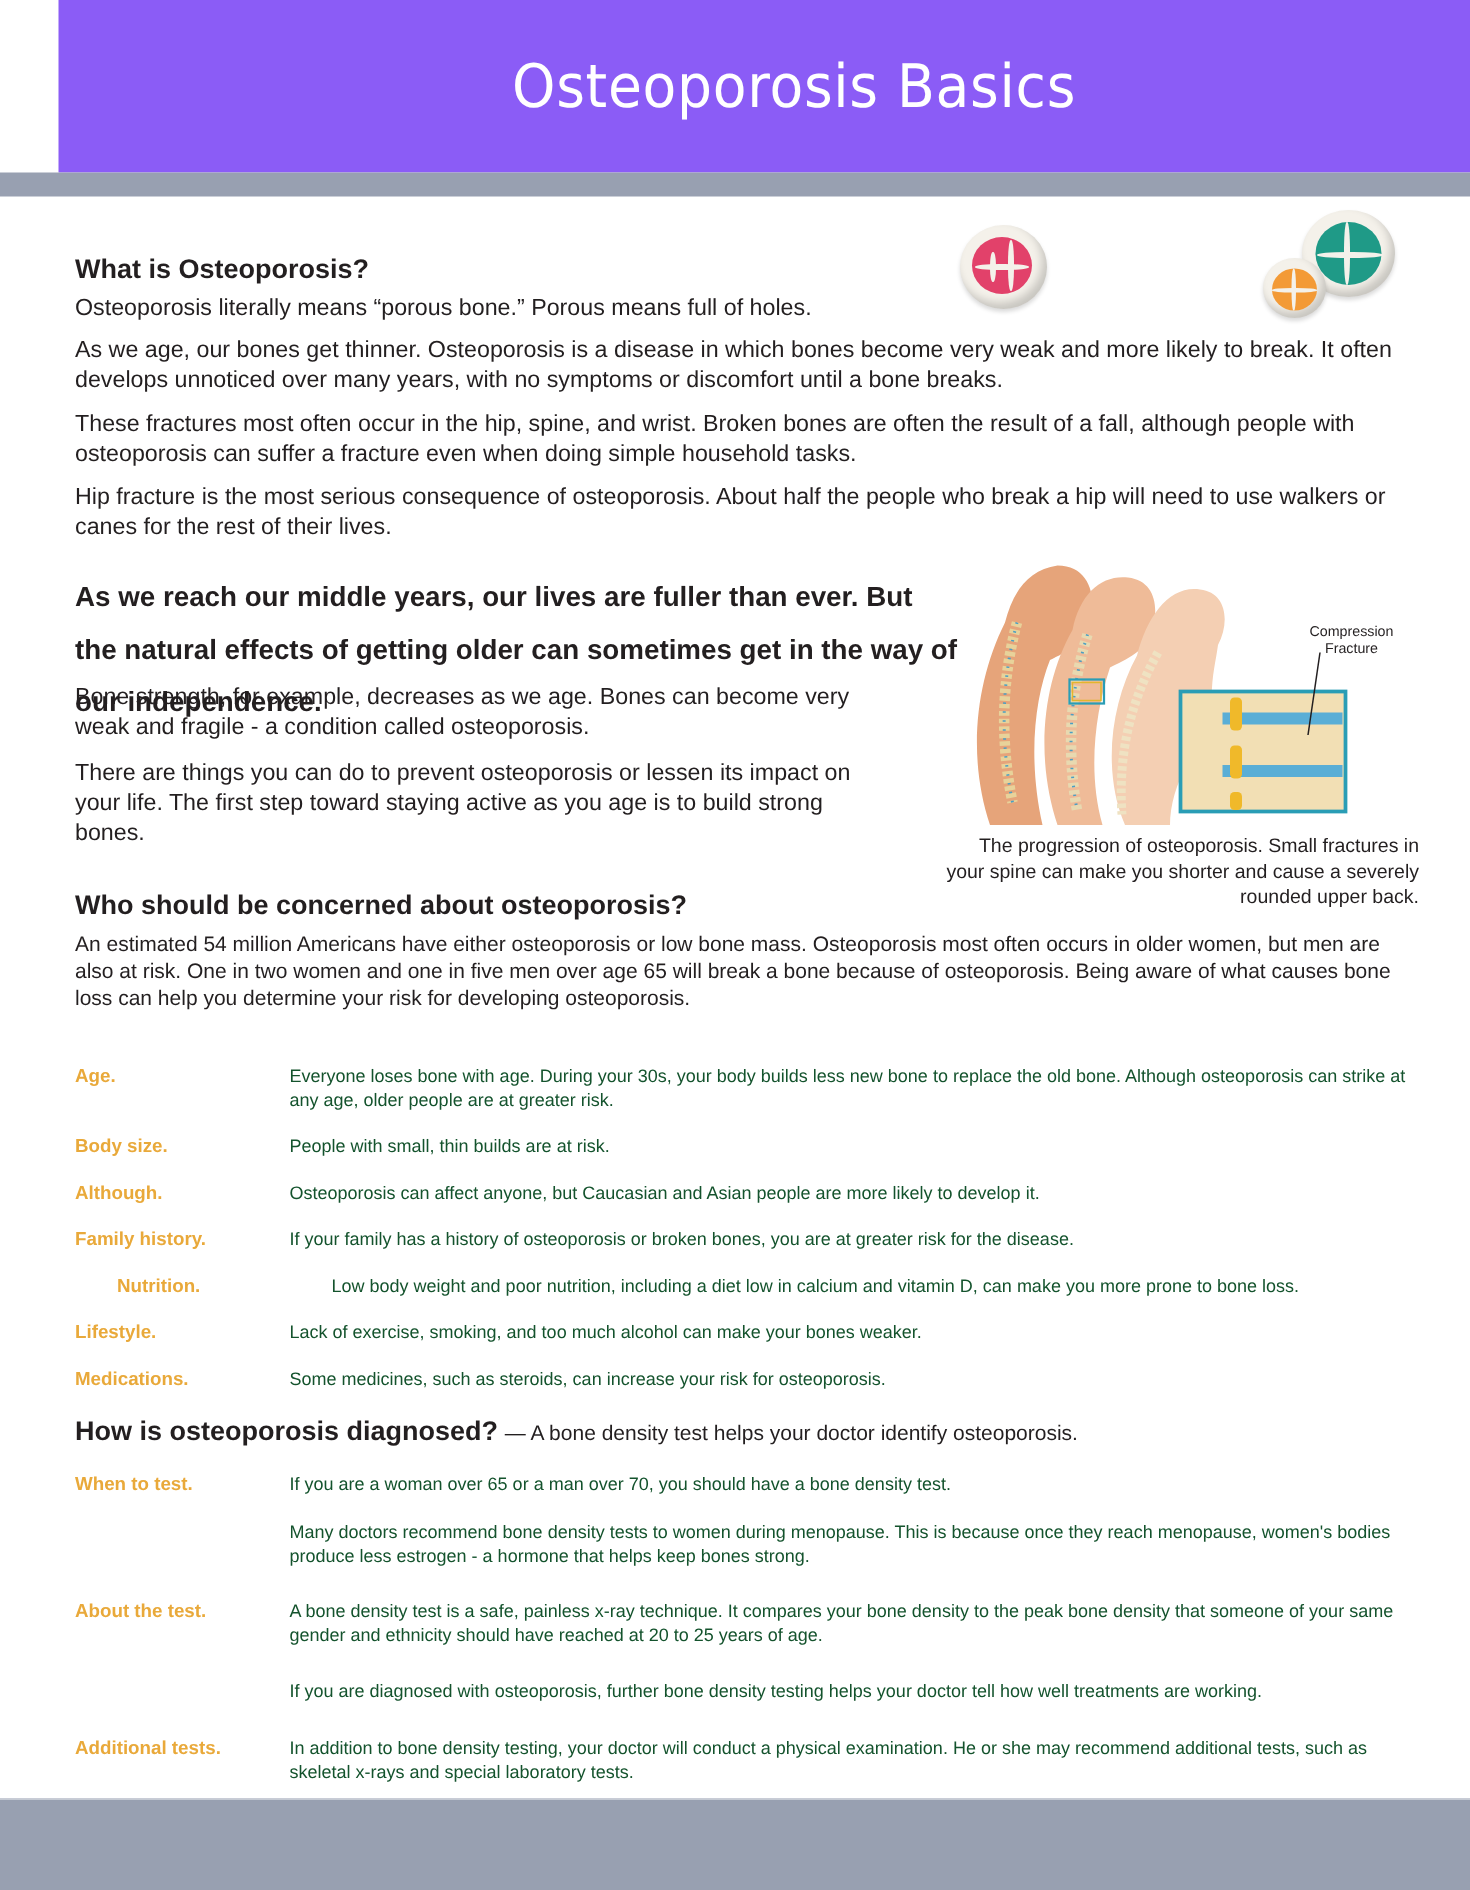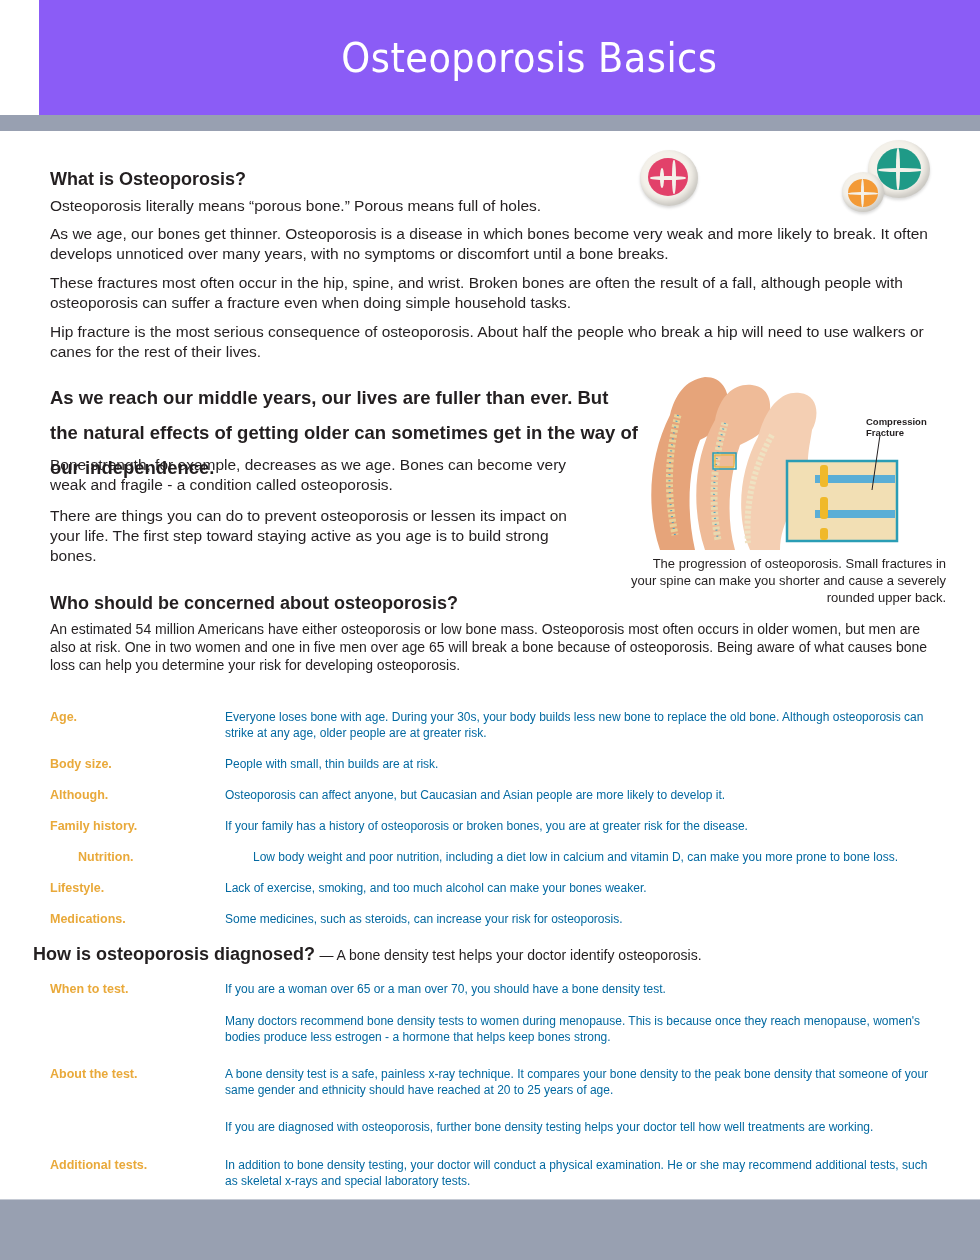--- a/index.html
+++ b/index.html
@@ -18,21 +18,21 @@
 
   .orb { position: absolute; border-radius: 50%; background: #f4f1ea; box-shadow: inset -3px -4px 6px rgba(0,0,0,0.18), 0 2px 3px rgba(0,0,0,0.15); overflow: hidden; }
   .orb .core { position: absolute; border-radius: 50%; }
   .orb .hole { position: absolute; background: #f4f1ea; border-radius: 45%; }
 
   .figure { position: absolute; left: 640px; top: 365px; width: 300px; height: 190px; }
   .caption { position: absolute; left: 630px; top: 555px; width: 316px; text-align: right; font-size: 13px; line-height: 17px; color: #231f20; }
 
   .risk-row { position: absolute; left: 50px; width: 890px; display: flex; }
   .risk-label { width: 143px; flex: none; color: #e9a93a; font-weight: bold; font-size: 12.5px; line-height: 16px; }
-  .risk-text { flex: 1; font-size: 12px; line-height: 16px; color: #0369a1; margin-left: 32px; }
+  .risk-text { flex: 1; font-size: 12px; line-height: 16px; color: #14532d; }
 </style>
 </head>
 <body>
 
 <div class="header">
   <h1>Osteoporosis Basics</h1>
 </div>
 <div class="subbar"></div>
 
 <div class="orb" style="left:640px;top:150px;width:58px;height:56px;">
@@ -79,21 +79,21 @@
     <rect x="75" y="90" width="19" height="12" fill="none" stroke="#e3b62d" stroke-width="1"></rect>
 
     <rect x="147" y="96" width="110" height="80" fill="#f2dfb4" stroke="#2a9db5" stroke-width="2.5"></rect>
     <rect x="175" y="110" width="80" height="8" fill="#5aaed6"></rect>
     <rect x="175" y="145" width="80" height="8" fill="#5aaed6"></rect>
     <rect x="180" y="100" width="8" height="22" rx="3" fill="#f0b92a"></rect>
     <rect x="180" y="132" width="8" height="22" rx="3" fill="#f0b92a"></rect>
     <rect x="180" y="163" width="8" height="12" rx="3" fill="#f0b92a"></rect>
     <line x1="240" y1="70" x2="232" y2="125" stroke="#231f20" stroke-width="1"></line>
   </svg>
-  <div style="position:absolute;left:226px;top:51px;width:70px;font-size:9.5px;line-height:11px;font-weight:bold;color:#231f20;">Compression Fracture</div>
+  <div style="position:absolute;left:226px;top:51px;width:70px;font-size:9.5px;line-height:11px;font-weight:normal;color:#231f20;text-align:center;">Compression Fracture</div>
 </div>
 <div class="caption">The progression of osteoporosis. Small fractures in your spine can make you shorter and cause a severely rounded upper back.</div>
 
 <div class="abs h2" style="left:50px;top:593px;">Who should be concerned about osteoporosis?</div>
 <div class="abs" style="left:50px;top:620px;width:890px;font-size:14px;line-height:18px;">An estimated 54 million Americans have either osteoporosis or low bone mass. Osteoporosis most often occurs in older women, but men are also at risk. One in two women and one in five men over age 65 will break a bone because of osteoporosis. Being aware of what causes bone loss can help you determine your risk for developing osteoporosis.</div>
 
 <div class="risk-row" style="top:709px;">
   <div class="risk-label">Age.</div>
   <div class="risk-text">Everyone loses bone with age. During your 30s, your body builds less new bone to replace the old bone. Although osteoporosis can strike at any age, older people are at greater risk.</div>
 </div>
@@ -115,21 +115,21 @@
 </div>
 <div class="risk-row" style="top:880px;">
   <div class="risk-label">Lifestyle.</div>
   <div class="risk-text">Lack of exercise, smoking, and too much alcohol can make your bones weaker.</div>
 </div>
 <div class="risk-row" style="top:911px;">
   <div class="risk-label">Medications.</div>
   <div class="risk-text">Some medicines, such as steroids, can increase your risk  for osteoporosis.</div>
 </div>
 
-<div class="abs" style="left:33px;top:944px;width:890px;white-space:nowrap;">
+<div class="abs" style="left:50px;top:944px;width:890px;white-space:nowrap;">
   <span class="h2" style="font-size:18px;">How is osteoporosis diagnosed?</span>
   <span style="font-size:14px;">— A bone density test helps your doctor identify osteoporosis.</span>
 </div>
 
 <div class="risk-row" style="top:981px;">
   <div class="risk-label">When to test.</div>
   <div class="risk-text">If you are a woman over 65 or a man over 70, you should have a bone density test.</div>
 </div>
 <div class="risk-row" style="top:1013px;">
   <div class="risk-label"></div>

